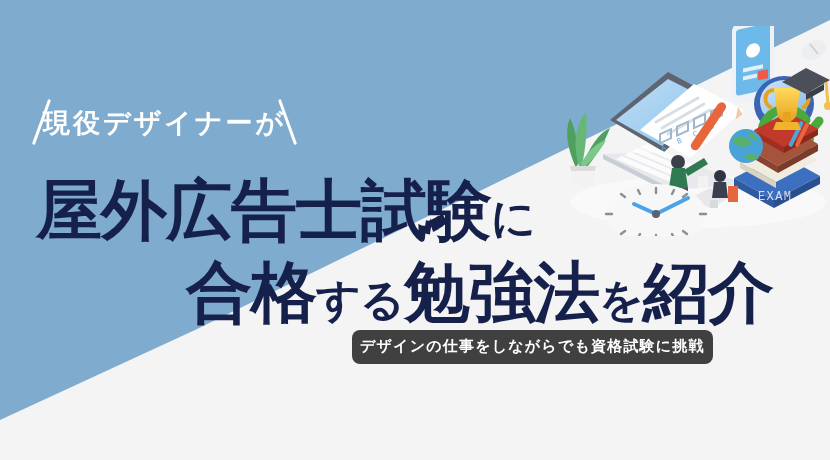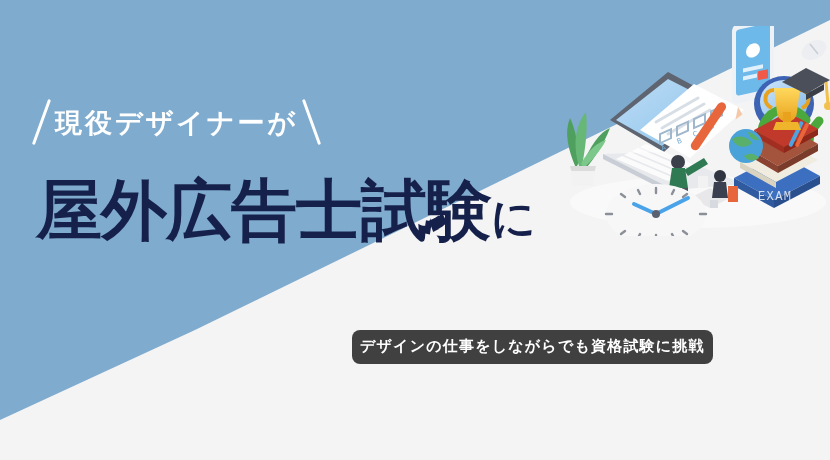--- a/index.html
+++ b/index.html
@@ -23,21 +23,21 @@
   .illus{position:absolute;left:548px;top:26px;width:282px;height:210px;}
   .illus svg{display:block;}
   .exam-word{
     position:absolute;left:758px;top:190px;
     font-size:12px;letter-spacing:1.4px;color:#ffffff;opacity:.78;
     font-family:Liberation Mono, monospace;
   }
   
   .eyebrow{
     position:absolute;left:40px;top:98px;
-    display:flex;align-items:center;gap:12px;
+    display:flex;align-items:center;gap:0;
     color:#ffffff;
   }
   .eyebrow .slash{
     display:block;width:3px;height:48px;background:#ffffff;border-radius:2px;
   }
   .eyebrow .slash.l{transform:rotate(20deg);}
   .eyebrow .slash.r{transform:rotate(-20deg);}
   .eyebrow .txt{
     font-size:27px;font-weight:700;letter-spacing:3px;
     line-height:1;white-space:nowrap;
@@ -268,18 +268,19 @@
 
   <div class="eyebrow">
     <span class="slash l"></span>
     <span class="txt">現役デザイナーが</span>
     <span class="slash r"></span>
   </div>
 
   <div class="headline">
     <div class="hl-line hl-1"><span>屋外広告士試験</span><span class="hl-sm">に</span></div>
 
+    <div class="hl-line hl-2"><span>合格</span><span class="hl-sm">する</span><span>勉強法</span><span class="hl-sm">を</span><span>紹介</span></div>
   </div>
 
   <div class="badge">デザインの仕事をしながらでも資格試験に挑戦</div>
 
 
 </div>
 
 </body></html>

